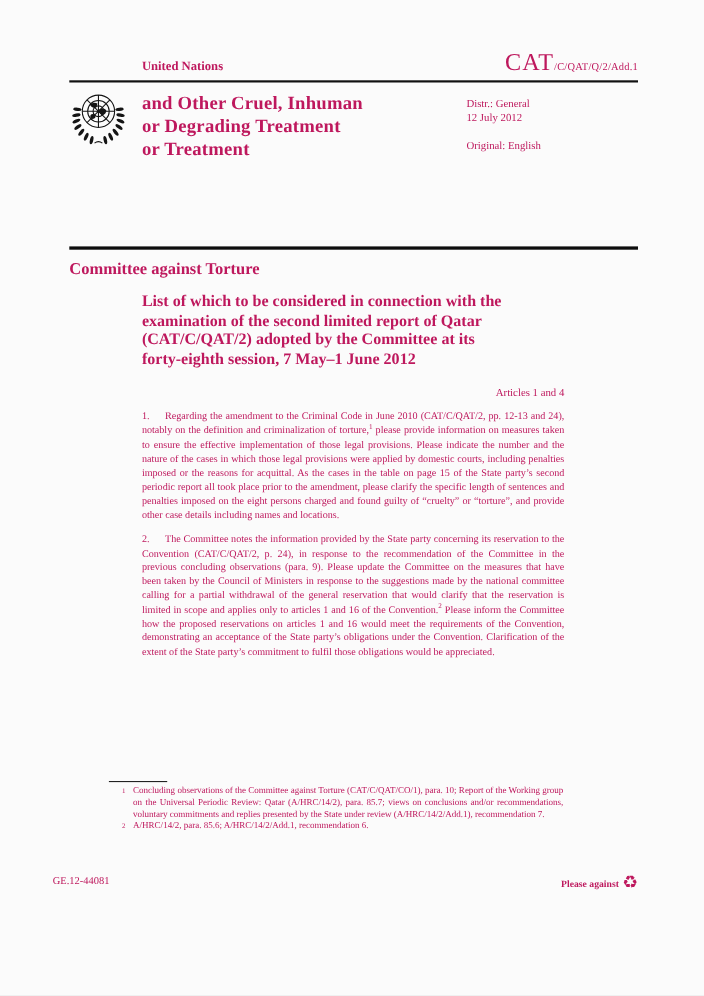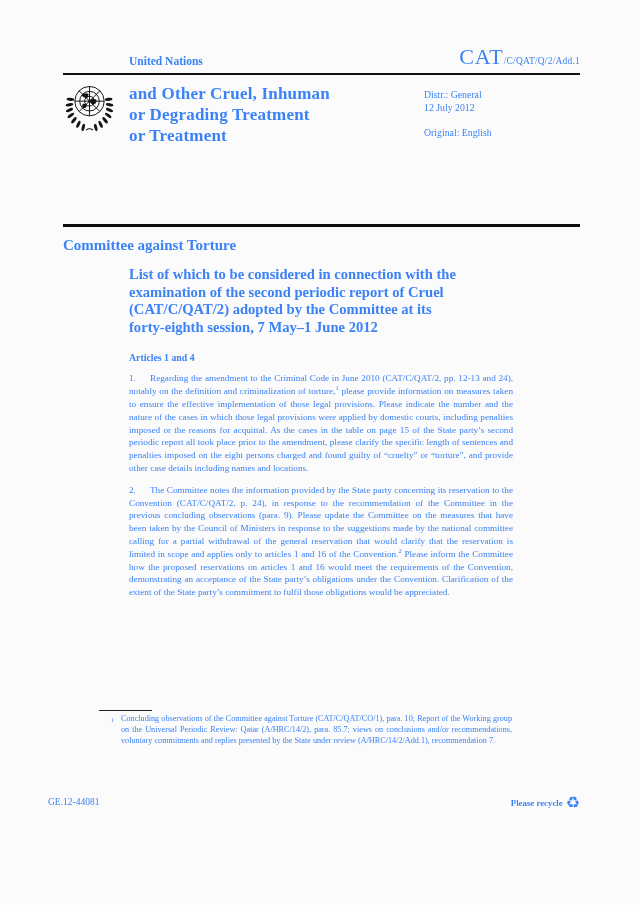--- a/index.html
+++ b/index.html
@@ -2,42 +2,42 @@
 <html><head>
 <meta charset="utf-8">
 <style>
   * { margin:0; padding:0; box-sizing:border-box; }
   html,body { background:#e8e8e8; }
   .page {
     position:relative;
     width:640px; height:905px;
     background:#fbfbfb;
     font-family:"Liberation Serif","DejaVu Serif",serif;
-    color:#3b82f6;
+    color:#be185d;
     overflow:hidden;
   }
   
   .org-name { position:absolute; left:129px; top:55px; font-size:11.5px; font-weight:bold; }
   .doc-symbol { position:absolute; right:60px; top:44px; text-align:left; white-space:nowrap; }
   .doc-symbol .big { font-size:22px; letter-spacing:1px; }
   .doc-symbol .small { font-size:9.5px; letter-spacing:.2px; }
   .header-rule { position:absolute; left:63px; right:60px; top:73px; height:1.6px; background:#111; }
   .emblem { position:absolute; left:61px; top:78px; width:57px; height:57px; }
   .treaty-title { position:absolute; left:129px; top:84px; font-size:17px; line-height:20.8px; font-weight:bold; letter-spacing:.2px; }
   .treaty-title span { display:block; }
   .distr-block { position:absolute; left:424px; top:88px; font-size:9.8px; line-height:13px; }
   .distr-block .orig { margin-top:12px; }
   
   .thick-rule { position:absolute; left:63px; right:60px; top:224px; height:2.6px; background:#0d0d0d; }
   .committee { position:absolute; left:63px; top:237px; font-size:15px; font-weight:bold; }
   
   .content { position:absolute; left:129px; top:266px; width:384px; }
   .main-title { font-size:14.6px; line-height:17.6px; font-weight:bold; }
   .main-title span { display:block; }
-  .section-heading { margin-top:16px; font-size:9.8px; font-weight:bold; }
+  .section-heading { margin-top:16px; font-size:9.8px; font-weight:normal;text-align:right; }
   .para { margin-top:9px; font-size:9.2px; line-height:12.8px; text-align:justify; }
   .para .pnum { display:inline-block; width:21px; }
   sup.fref { font-size:6.5px; vertical-align:4px; line-height:0; }
   
   .footnote-rule { position:absolute; left:99px; top:710px; width:53px; height:1px; background:#222; }
   .footnotes { position:absolute; left:99px; top:714px; width:413px; font-size:8.2px; line-height:10.8px; }
   .footnote { display:flex; }
   .footnote .fnum { width:15px; text-align:right; flex:0 0 15px; font-size:6.3px; padding-top:1px; }
   .footnote .ftext { margin-left:7px; text-align:justify; }
   
@@ -103,39 +103,43 @@
     <div>12 July 2012</div>
     <div class="orig">Original: English</div>
   </div>
 
   <div class="thick-rule"></div>
   <div class="committee">Committee against Torture</div>
 
   <div class="content">
     <div class="main-title">
       <span>List of which to be considered in connection with the</span>
-      <span>examination of the second periodic report of Cruel</span>
+      <span>examination of the second limited report of Qatar</span>
       <span>(CAT/C/QAT/2) adopted by the Committee at its</span>
       <span>forty-eighth session, 7 May–1 June 2012</span>
     </div>
 
     <div class="section-heading">Articles 1 and 4</div>
 
     <div class="para"><span class="pnum">1.</span><span>Regarding the amendment to the Criminal Code in June 2010 (CAT/C/QAT/2, pp. 12-13 and 24), notably on the definition and criminalization of torture,</span><sup class="fref">1</sup><span> please provide information on measures taken to ensure the effective implementation of those legal provisions. Please indicate the number and the nature of the cases in which those legal provisions were applied by domestic courts, including penalties imposed or the reasons for acquittal. As the cases in the table on page 15 of the State party’s second periodic report all took place prior to the amendment, please clarify the specific length of sentences and penalties imposed on the eight persons charged and found guilty of “cruelty” or “torture”, and provide other case details including names and locations.</span></div>
 
     <div class="para"><span class="pnum">2.</span><span>The Committee notes the information provided by the State party concerning its reservation to the Convention (CAT/C/QAT/2, p. 24), in response to the recommendation of the Committee in the previous concluding observations (para. 9). Please update the Committee on the measures that have been taken by the Council of Ministers in response to the suggestions made by the national committee calling for a partial withdrawal of the general reservation that would clarify that the reservation is limited in scope and applies only to articles 1 and 16 of the Convention.</span><sup class="fref">2</sup><span> Please inform the Committee how the proposed reservations on articles 1 and 16 would meet the requirements of the Convention, demonstrating an acceptance of the State party’s obligations under the Convention. Clarification of the extent of the State party’s commitment to fulfil those obligations would be appreciated.</span></div>
   </div>
 
   <div class="footnote-rule"></div>
   <div class="footnotes">
     <div class="footnote">
       <span class="fnum">1</span>
       <span class="ftext">Concluding observations of the Committee against Torture (CAT/C/QAT/CO/1), para. 10; Report of the Working group on the Universal Periodic Review: Qatar (A/HRC/14/2), para. 85.7; views on conclusions and/or recommendations, voluntary commitments and replies presented by the State under review (A/HRC/14/2/Add.1), recommendation 7.</span>
     </div>
+    <div class="footnote">
+      <span class="fnum">2</span>
+      <span class="ftext">A/HRC/14/2, para. 85.6; A/HRC/14/2/Add.1, recommendation 6.</span>
+    </div>
   </div>
 
   <div class="ge-number">GE.12-44081</div>
   <div class="recycle">
-    <span class="label">Please recycle</span>
+    <span class="label">Please against</span>
     <span class="glyph">♻</span>
   </div>
 
 </div>
 
 </body></html>

